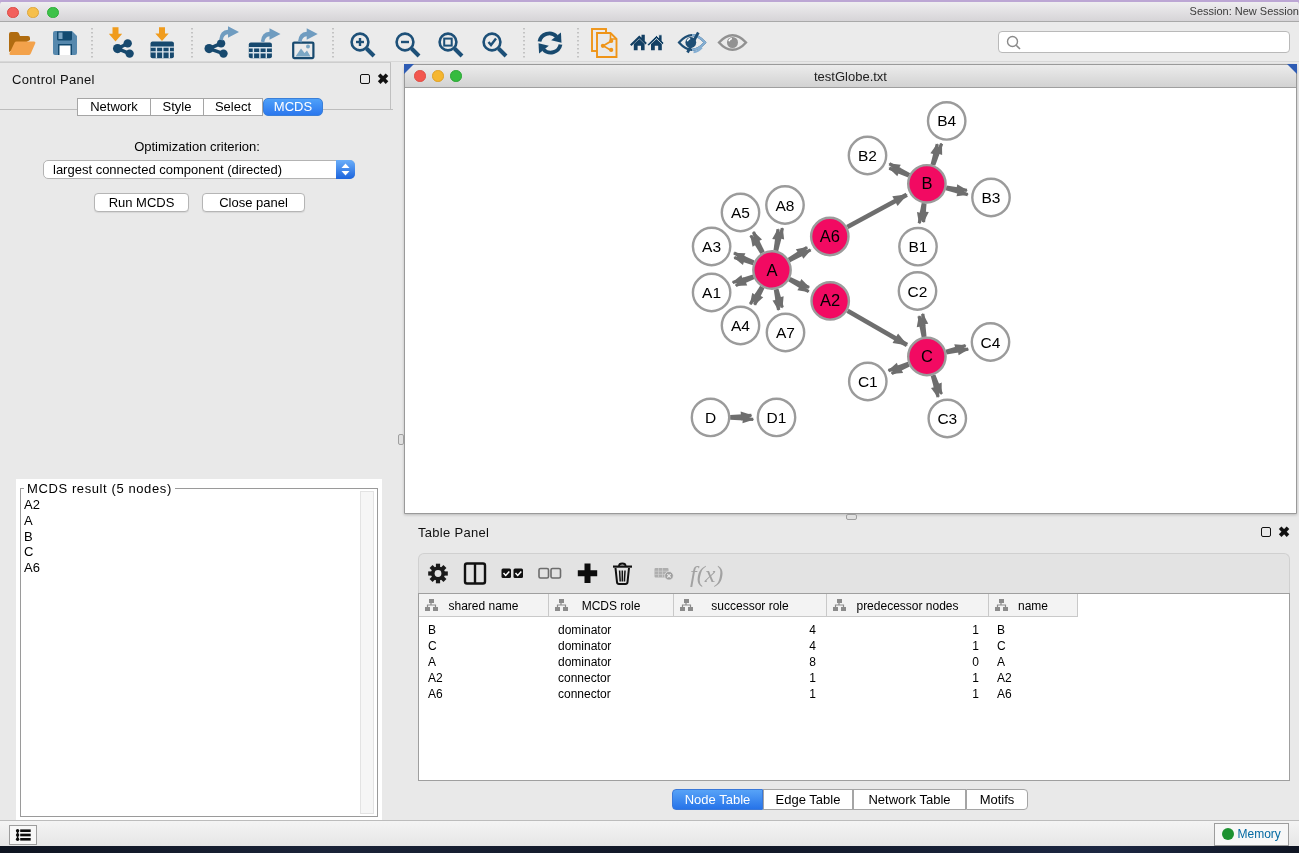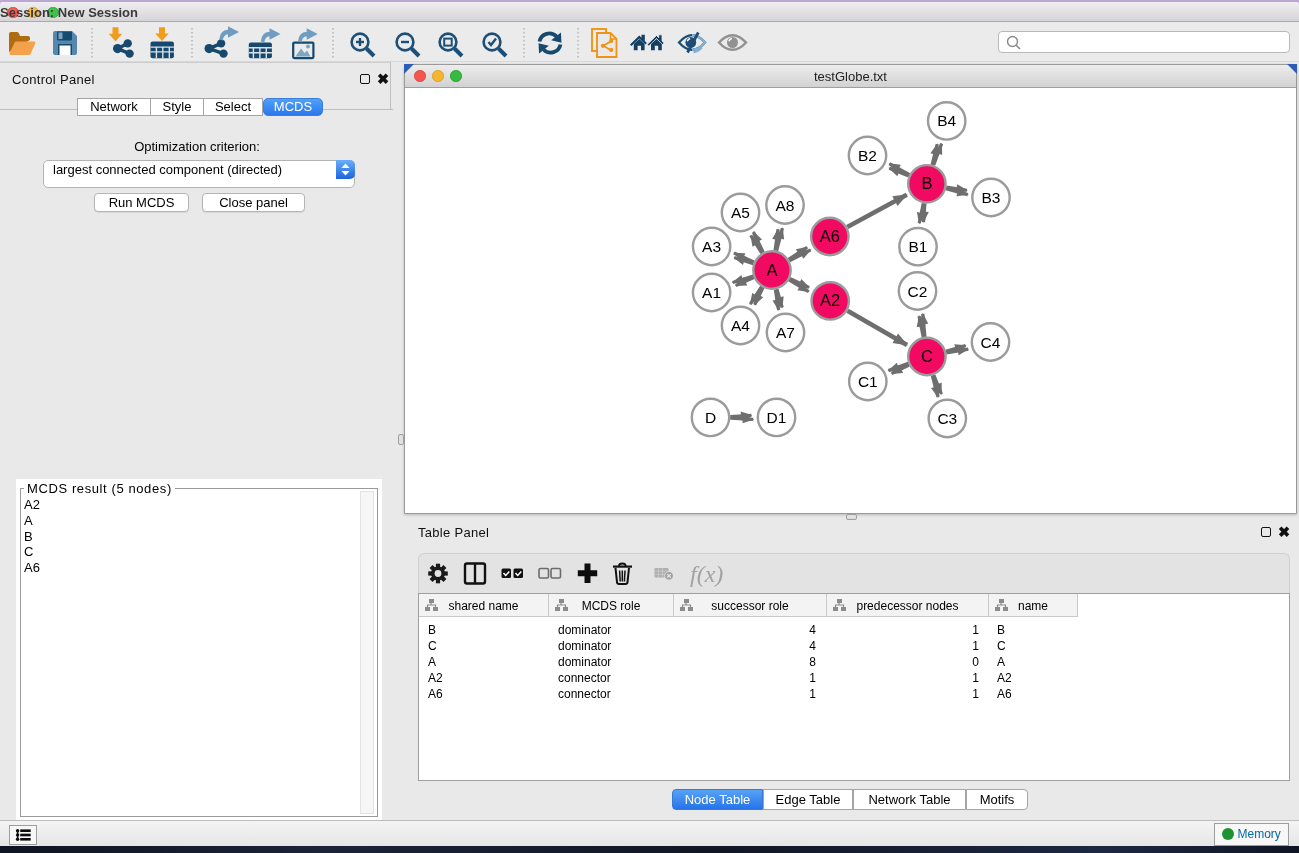--- a/index.html
+++ b/index.html
@@ -14,43 +14,43 @@
 #topedge { position:absolute; left:0; top:0; width:1299px; height:2px;
   background:#bca6d4; border-radius:5px 5px 0 0; }
 
 #titlebar { position:absolute; left:0; top:1px; width:1299px; height:21px;
   background:linear-gradient(#f0eff1,#d6d4d7); border-bottom:1px solid #a9a9a9;
   border-radius:5px 5px 0 0; }
 .tl { position:absolute; top:5.5px; width:11.5px; height:11.5px; border-radius:50%; }
 #titlebar .t1 { left:7px;  background:#f2605c; border:0.5px solid #dd4a44; }
 #titlebar .t2 { left:27px; background:#f6bf4b; border:0.5px solid #dfa63b; }
 #titlebar .t3 { left:47px; background:#3ec24a; border:0.5px solid #2fae39; }
-#titlebar .title { position:absolute; top:3.5px; width:100%; text-align:left;
-  font-size:13px; color:#3a3a3a;font-weight:bold; }
+#titlebar .title { position:absolute; top:3.5px; width:100%; text-align:right;
+  font-size:11px; color:#3a3a3a; }
 
 #toolbar { position:absolute; left:0; top:22px; width:1299px; height:40px; background:#ebebeb; border-bottom:1px solid #d8d8d8; }
 .dv { stroke:#9b9b9b; stroke-width:1; stroke-dasharray:1.5 2.5; }
 .mag circle { fill:none; stroke:#1d5078; stroke-width:2.6; }
 .mag line, .mag path, .mag rect { stroke:#1d5078; }
 #searchbox { position:absolute; left:998px; top:9px; width:292px; height:22px;
   background:#fff; border:1px solid #b9b9b9; border-radius:4px; }
 
 #cpanel { position:absolute; left:0; top:62px; width:391px; height:758px;
   background:#e9e9e9; border-right:1px solid #c0c0c0; border-top:1px solid #cdcdcd;padding-left:16px; }
 #cpanel .ptitle { position:absolute; left:12px; top:9px; font-size:13px; color:#111; letter-spacing:0.3px; }
 .winbtn-sq { position:absolute; width:10px; height:10px; border:1.5px solid #111; border-radius:2px; background:transparent; }
 .winbtn-x { position:absolute; font-size:14.5px; font-weight:bold; color:#111; line-height:11px; }
 
 .tab { position:absolute; top:0; height:18px; background:#fff; border:1px solid #a5a5a5;
   font-size:13px; color:#000; text-align:center; line-height:16px; }
 #cptabs { position:absolute; left:0; top:35px; width:394px; height:18px; z-index:3; }
 #cptabs .sel { background:linear-gradient(#4fa1f9,#2b77ee); color:#fff; border-color:#3a7fd8; border-radius:5px; }
 #cpbody { position:absolute; left:0; top:46px; width:393px; height:712px; background:#e9e9e9; border-top:1px solid #bdbdbd; }
 #optlabel { position:absolute; left:0; top:75.5px; width:394px; text-align:center; font-size:13px; color:#000; }
-#dropdown { position:absolute; left:43px; top:97px; width:312px; height:28px; background:#fff;
+#dropdown { position:absolute; left:43px; top:97px; width:312px; height:19px; background:#fff;
   border:1px solid #b3b3b3; border-radius:5px; font-size:13px; line-height:18px; padding-left:9px; color:#000; }
 #dropdown .stepper { position:absolute; right:-1px; top:-1px; width:19px; height:19px;
   background:linear-gradient(#6aaef9,#1c64dd); border-radius:0 5px 5px 0; }
 .btn { position:absolute; height:19px; background:#fff; border:1px solid #b5b5b5; border-radius:4px;
   font-size:13px; color:#000; text-align:center; line-height:17px; box-shadow:0 1px 1px rgba(0,0,0,0.08); }
 
 #resultbox { position:absolute; left:16px; top:416px; width:366px; height:343px; background:#fff; }
 #resultfs { position:absolute; left:4px; top:9px; right:4px; bottom:5px; border:1px solid #9a9a9a; }
 #resultlabel { position:absolute; left:3px; top:-8px; background:#fff; padding:0 3px; font-size:13px; letter-spacing:0.6px; color:#000; }
 #resultlist { position:absolute; left:3px; top:8px; font-size:13px; color:#000; line-height:15.8px; }

